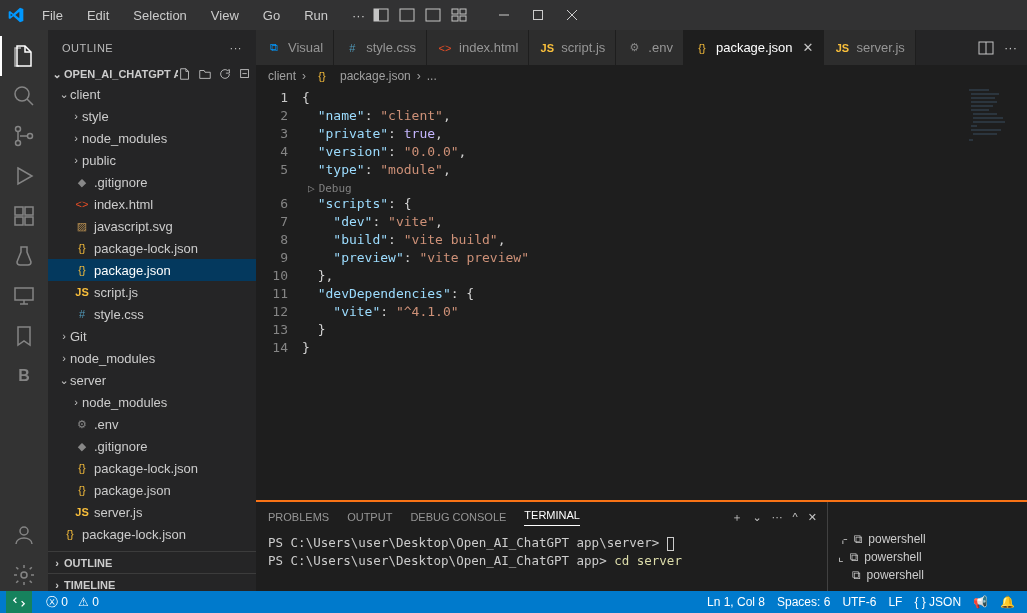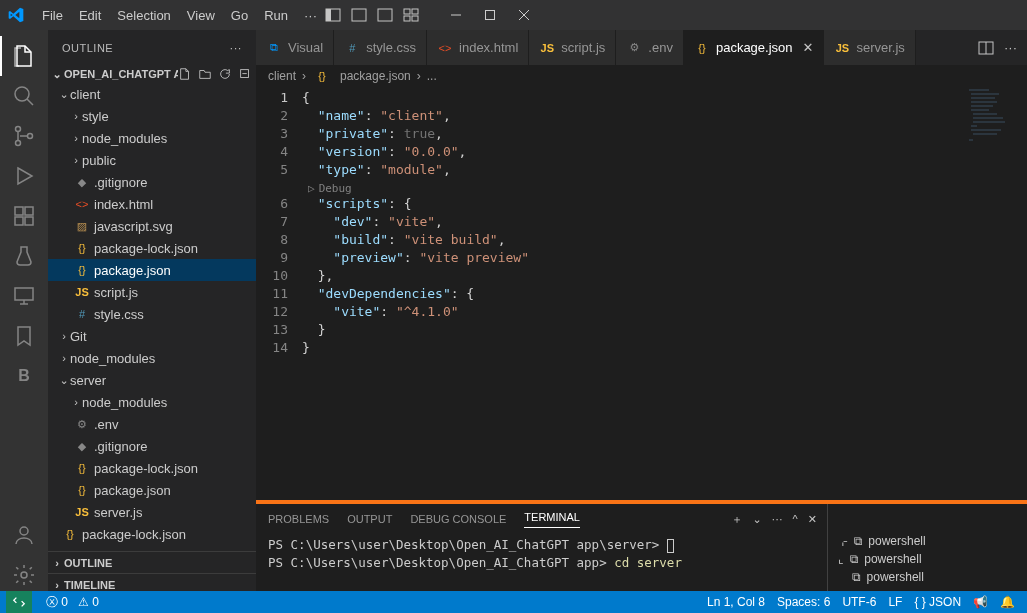--- a/index.html
+++ b/index.html
@@ -1,19 +1,19 @@
 <!DOCTYPE html>
 <html><head>
 <meta charset="utf-8">
 <style>
   * { box-sizing: border-box; margin: 0; padding: 0; }
   body { font-family: "Segoe UI", sans-serif; font-size: 13px; background: #1e1e1e; color: #cccccc; overflow: hidden; width: 1027px; height: 613px; position: relative; }
   .titlebar { height: 30px; background: #323233; display: flex; align-items: center; padding: 0 8px; color: #cccccc; }
   .titlebar .vscode-logo { width: 16px; height: 16px; margin-right: 10px; }
-  .menu { display: flex; gap: 0; }
+  .menu { display: flex; gap: 8px; }
   .menu-item { padding: 4px 8px; cursor: pointer; }
   .title-center { flex: 1; text-align: center; font-size: 12px; color: #cccccc; }
   .title-right { display: flex; align-items: center; gap: 10px; }
   .layout-icons { display: flex; gap: 10px; color: #cccccc; }
   .win-controls { display: flex; gap: 0; margin-left: 10px; }
   .win-btn { width: 34px; height: 30px; display: flex; align-items: center; justify-content: center; }
   .body-row { display: flex; height: 565px; }
   .activitybar { width: 48px; background: #333333; display: flex; flex-direction: column; align-items: center; padding-top: 6px; justify-content: space-between; }
   .activity-top, .activity-bottom { display: flex; flex-direction: column; align-items: center; }
   .activity-item { width: 48px; height: 40px; display: flex; align-items: center; justify-content: center; color: #858585; position: relative; }
@@ -42,25 +42,25 @@
   .breadcrumb { height: 22px; display: flex; align-items: center; gap: 6px; padding: 0 12px; font-size: 12px; color: #a0a0a0; }
   .editor-body { flex: 1; display: flex; position: relative; font-family: Consolas, monospace; font-size: 13px; line-height: 18px; }
   .gutter { width: 46px; text-align: right; color: #858585; padding-top: 2px; }
   .gutter .ln { height: 18px; padding-right: 14px; }
   .gutter .ln.cur { color: #c6c6c6; }
   .code { flex: 1; padding-top: 2px; position: relative; }
   .code-line { height: 18px; white-space: pre; }
   .tok-brace { color: #d4d4d4; }
   .tok-key { color: #9cdcfe; }
   .tok-str { color: #ce9178; }
-  .tok-kw { color: #737373; }
+  .tok-kw { color: #c4b5fd; }
   .tok-punc { color: #d4d4d4; }
   .debug-inlay { color: #808080; font-size: 11px; display: inline-flex; align-items: center; gap: 4px; padding-left: 6px; }
   .minimap { position: absolute; right: 0; top: 0; width: 60px; height: 100%; opacity: 0.3; }
-  .panel { height: 95px; border-top: 4px solid #f97316; display: flex; background: #1e1e1e; }
+  .panel { height: 95px; border-top: 2px solid #f97316; display: flex; background: #1e1e1e; }
   .panel-main { flex: 1; display: flex; flex-direction: column; }
   .panel-tabs { height: 30px; display: flex; align-items: center; gap: 18px; padding: 0 12px; font-size: 11px; color: #969696; position: relative; }
   .panel-tab.active { color: #ffffff; }
   .panel-actions { position: absolute; right: 10px; display: flex; gap: 10px; color: #c5c5c5; align-items: center; }
   .terminal-body { flex: 1; padding: 2px 12px; font-family: Consolas, monospace; font-size: 12.5px; color: #cccccc; overflow: hidden; }
   .term-line { white-space: pre; line-height: 18px; }
   .term-cmd { color: #dcdcaa; }
   .term-cursor { display: inline-block; width: 7px; height: 14px; border: 1px solid #cccccc; vertical-align: middle; }
   .panel-side { width: 200px; border-left: 1px solid #414141; padding-top: 28px; font-size: 12px; color: #cccccc; }
   .panel-side-row { display: flex; align-items: center; gap: 6px; padding: 2px 10px; }

